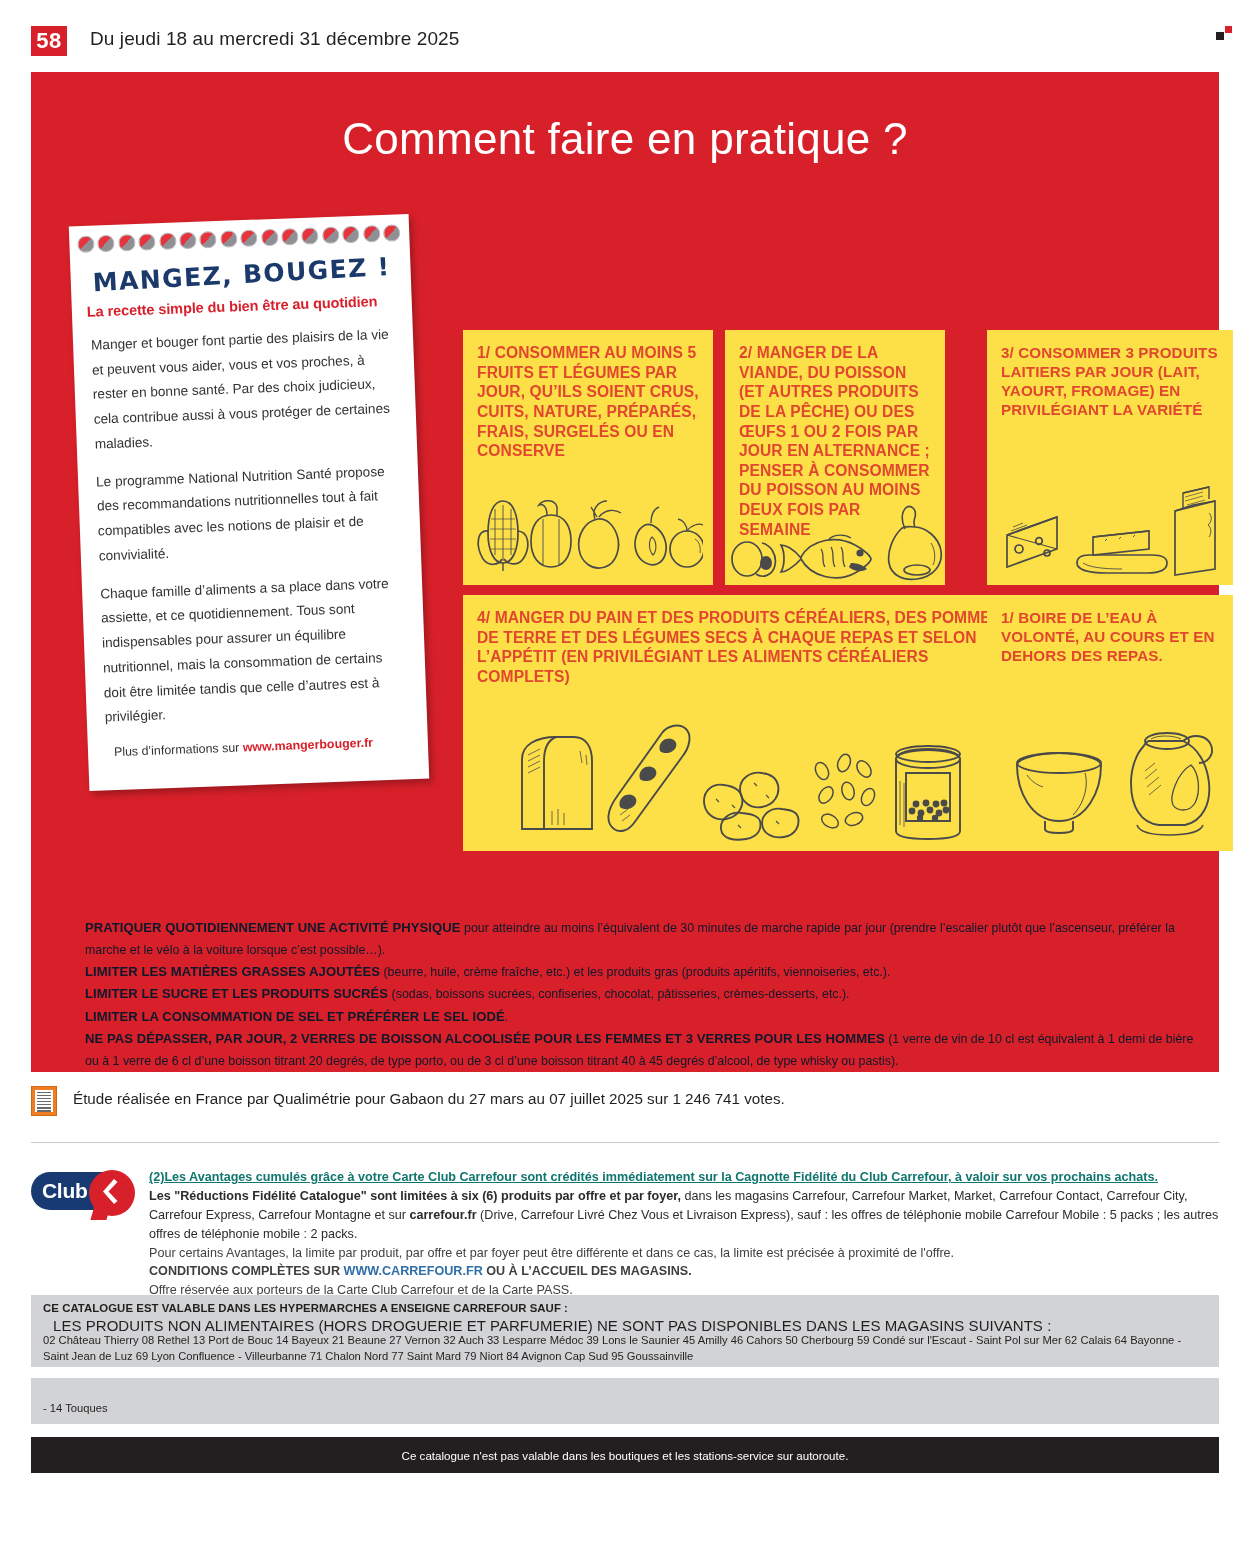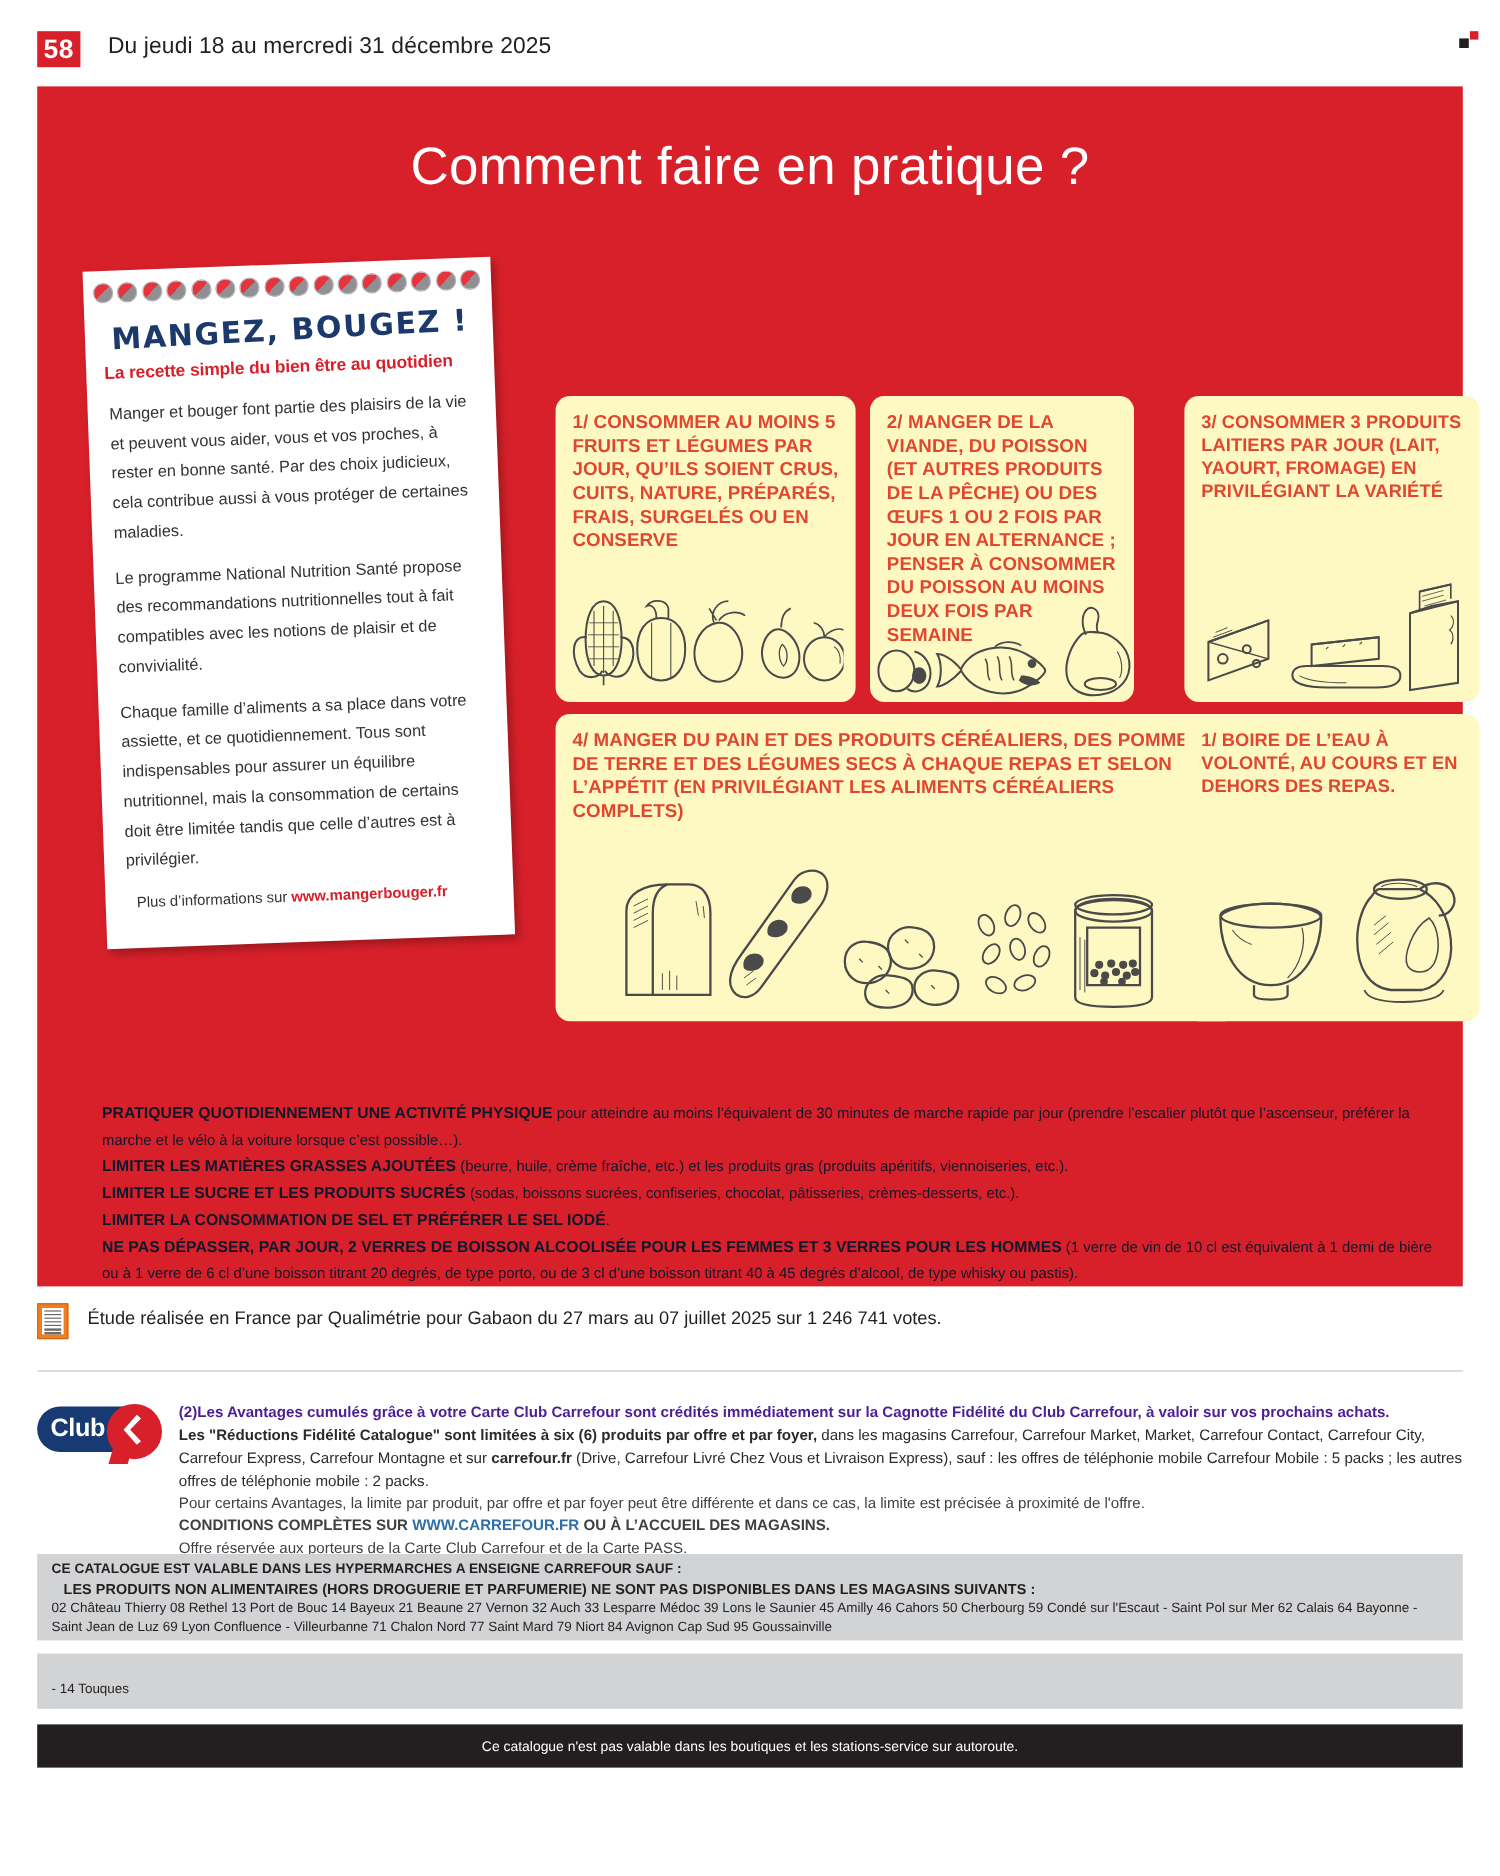--- a/index.html
+++ b/index.html
@@ -82,21 +82,21 @@
   }
   .np-body p{ margin:0 0 13px 0; }
   .np-more{
     position:absolute; left:26px; top:520px; width:300px;
     font-size:12.4px; color:#333;
   }
   .np-more b{ color:#d8202a; font-weight:bold; }
 
   
   .adv{
-    position:absolute; background:#fef9c3;border-radius:12px;
+    position:absolute; background:#fde047;
   }
   .adv-txt{
     position:absolute; left:14px; top:13px; right:10px;
     color:#e1462f; font-weight:bold; font-size:15.6px;
     line-height:1.26; letter-spacing:0.1px;
   }
   .adv3 .adv-txt, .adv5 .adv-txt{ font-size:15.2px; }
   .adv-art{
     position:absolute; left:0; right:0; bottom:6px; height:100px;
   }
@@ -161,39 +161,39 @@
     position:absolute; left:62px; top:30px; width:16px; height:18px;
     background:#d8202a; transform:skewX(-16deg);
   }
   .club-c{
     position:absolute; left:70px; top:7px; width:24px; height:25px;
   }
   .club-text{
     position:absolute; left:118px; top:0; width:1070px;
     font-size:12.6px; line-height:1.5; color:#3f3f3f;
   }
-  .club-text .l1{ color:#4c1d95; font-weight:bold; }
+  .club-text .l1{ color:#0f766e; font-weight:bold;text-decoration:underline; }
   .club-text .l2{ font-weight:bold; color:#2b2b2b; }
   .club-text .l2 span.norm{ font-weight:normal; }
   .club-text .l5{ font-weight:bold; }
   .club-text a{ color:#2f6fa8; text-decoration:none; }
 
   
   .grey-box{
     position:absolute; left:31px; background:#d1d3d4; color:#231f20;
   }
   #grey1{ top:1295px; width:1188px; height:72px; }
   #grey2{ top:1378px; width:1188px; height:46px; }
   .gb-title{
     position:absolute; left:12px; top:7px; right:8px;
     font-size:11.4px; font-weight:bold; letter-spacing:0.05px;
   }
   .gb-sub{
     position:absolute; left:12px; top:22px; right:8px;
-    font-size:12px; font-weight:bold; letter-spacing:0.05px;padding-left:10px;
+    font-size:15px; font-weight:normal; letter-spacing:0.05px;padding-left:10px;
   }
   .gb-body{
     position:absolute; left:12px; top:37px; right:10px;
     font-size:11.2px; line-height:1.45;
   }
   #grey2 .gb-body{ top:22px; }
   .black-bar{
     position:absolute; left:31px; top:1437px; width:1188px; height:36px;
     background:#231f20; color:#fff;
     display:flex; align-items:center; justify-content:center;

